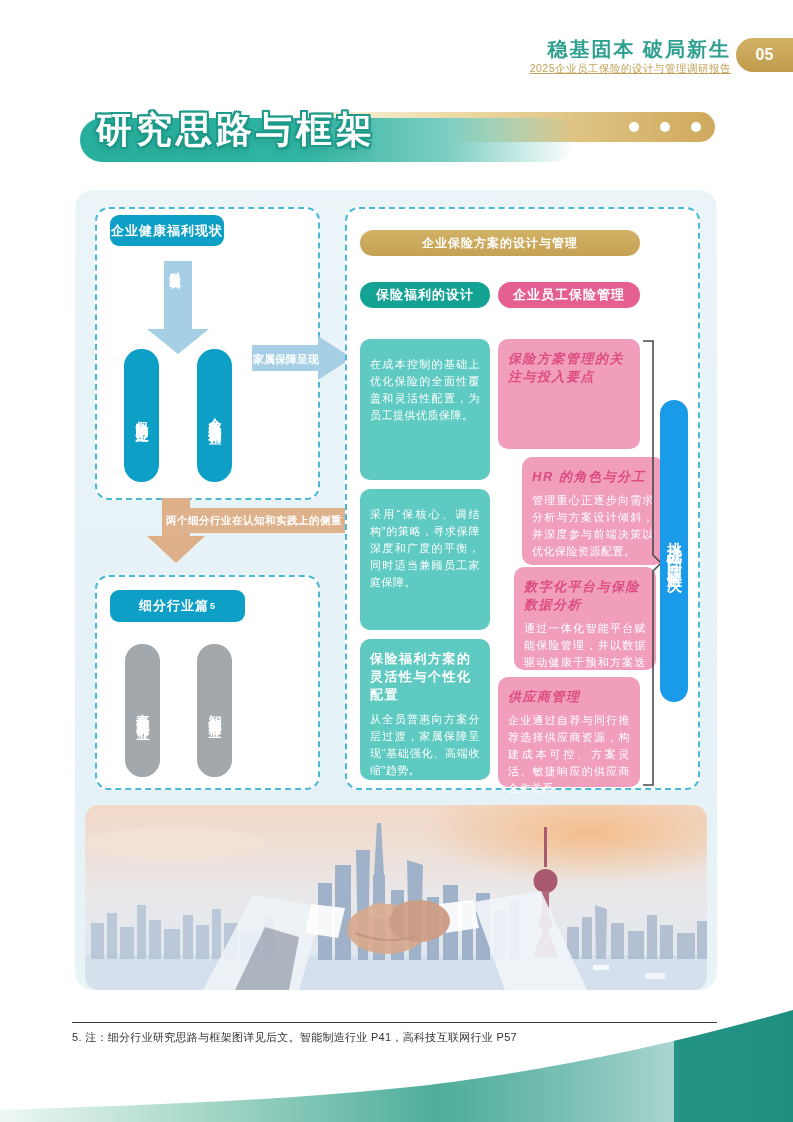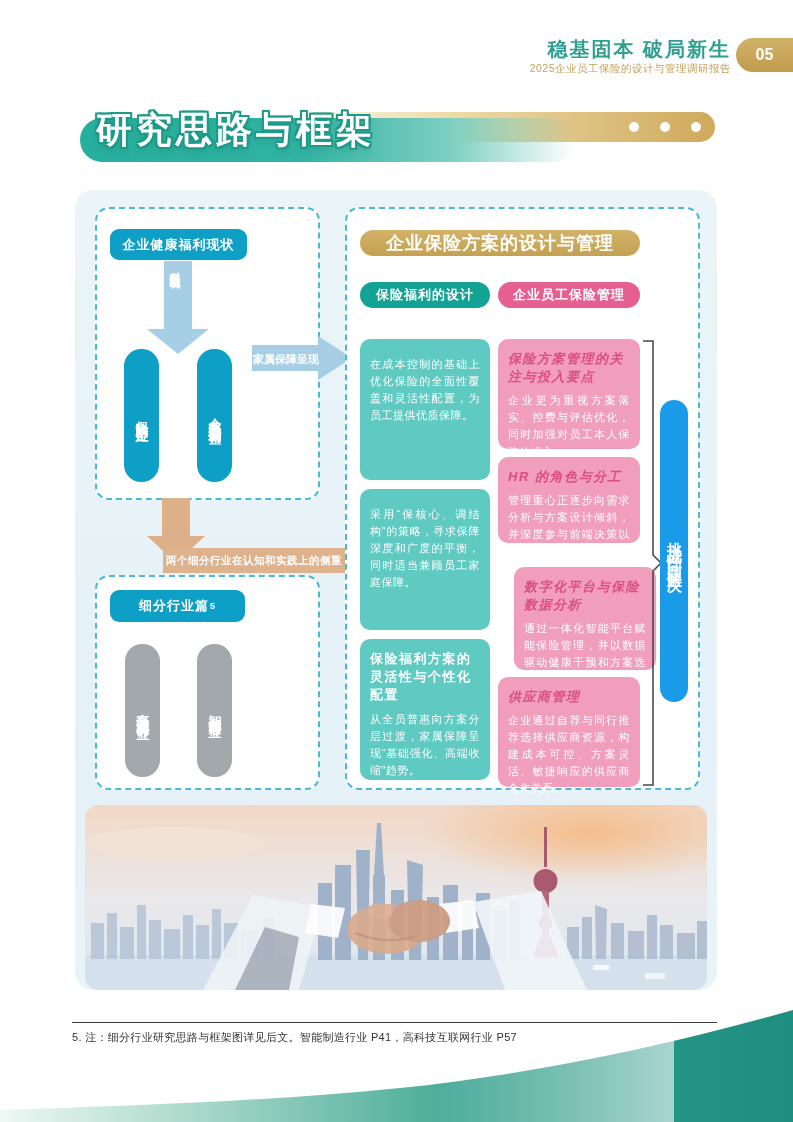--- a/index.html
+++ b/index.html
@@ -5,21 +5,21 @@
   * { margin:0; padding:0; box-sizing:border-box; }
   html,body { background:#fff; }
   .page {
     position:relative; width:793px; height:1122px; overflow:hidden;
     background:#ffffff;
     font-family:"Liberation Sans","DejaVu Sans",sans-serif;
   }
   
   .hdr-title { position:absolute; top:36px; right:62px; font-size:20px; font-weight:bold;
     color:#2f9f90; letter-spacing:2px; }
-  .hdr-sub { position:absolute; top:62px; right:62px; font-size:10.5px; color:#c2a157; letter-spacing:.5px; }
+  .hdr-sub { position:absolute; top:62px; right:62px; font-size:10.5px; color:#c2a157; letter-spacing:.5px;text-decoration:underline; }
   .page-badge { position:absolute; top:38px; right:0; width:57px; height:34px;
     border-radius:17px 0 0 17px; background:linear-gradient(180deg,#d2b267,#c09b4d);
     color:#fff; font-size:16px; font-weight:bold; display:flex; align-items:center; justify-content:center; }
   
   .banner-goldbar { position:absolute; left:292px; top:112px; width:423px; height:30px; border-radius:15px;
     background:linear-gradient(90deg,#fbf6ea 0%,#ecd9a4 40%,#cfa95c 100%); }
   .banner-dots { position:absolute; right:14px; top:0; height:30px; display:flex; align-items:center; gap:21px; }
   .banner-dots .dot { width:10px; height:10px; border-radius:50%; background:#ffffff; }
   .banner-tealbar { position:absolute; left:80px; top:118px; width:495px; height:44px; border-radius:22px;
     background:linear-gradient(90deg,#27af9d 0%,#30b4a3 45%,#7fcfc2 75%,rgba(170,220,210,0) 100%); }
@@ -48,40 +48,40 @@
     font-size:11px; font-weight:bold; letter-spacing:1px; }
   
   .pr-shaft { position:absolute; left:177px; top:155px; width:66px; height:26px; background:#a6cfe5; }
   .pr-head { position:absolute; left:243px; top:146px; width:0; height:0;
     border-top:22px solid transparent; border-bottom:22px solid transparent; border-left:34px solid #a6cfe5; }
   .pr-label { position:absolute; left:177px; top:162px; width:68px; text-align:center;
     color:#fff; font-size:11px; font-weight:bold; }
   
   .tan-shaft { position:absolute; left:87px; top:308px; width:28px; height:38px; background:#ddb08a; }
   .tan-strip { position:absolute; left:88px; top:318px; width:182px; height:25px; background:#ddb28c;
-    color:#fff; font-size:10.5px; font-weight:bold; display:flex; align-items:center; justify-content:center; letter-spacing:.5px;margin-top:40px; }
+    color:#fff; font-size:10.5px; font-weight:bold; display:flex; align-items:center; justify-content:center; letter-spacing:.5px; }
   .tan-head { position:absolute; left:72px; top:346px; width:0; height:0;
     border-left:29px solid transparent; border-right:29px solid transparent; border-top:27px solid #ddb08a; }
   .sup { font-size:9px; vertical-align:super; margin-left:1px; }
   
   .gold-bar { position:absolute; left:13px; top:21px; width:280px; height:26px; border-radius:13px;
-    background:linear-gradient(180deg,#d2b267,#c4a152); color:#fff; font-size:18px; font-weight:bold;
+    background:linear-gradient(180deg,#d2b267,#c4a152); color:#fff; font-size:12px; font-weight:bold;
     letter-spacing:1px; display:flex; align-items:center; justify-content:center; }
   .pill { position:absolute; top:73px; height:26px; border-radius:13px; color:#fff; font-size:13px;
     font-weight:bold; letter-spacing:1px; display:flex; align-items:center; justify-content:center; }
   .pill.design { left:13px; width:130px; background:#13a294; }
   .pill.mgmt { left:151px; width:142px; background:#e55f90; }
   .card { position:absolute; border-radius:10px; padding:11px 10px; color:#fff; }
   .card .t { font-size:13px; font-weight:bold; letter-spacing:1.5px; line-height:1.4; }
   .card .b { font-size:11px; letter-spacing:.5px; line-height:1.55; margin-top:6px; text-align:justify; }
   .card.tealc { left:13px; width:130px; background:#5fcac1; }
   .card.pinkc { left:151px; width:142px; background:#f09ebc; }
   .card.pinkc .t { color:#dd4d7e;font-style:italic; }
   .tc1 { top:130px; height:141px; } .tc2 { top:280px; height:141px; } .tc3 { top:430px; height:141px; }
-  .pc1 { top:130px; height:110px; } .pc2 { top:248px; height:86px; }
+  .pc1 { top:130px; height:110px; } .pc2 { top:248px; height:108px;margin-left:24px; }
   .pc3 { top:358px; height:103px;margin-left:16px; } .pc4 { top:468px; height:110px;border-radius:10px; }
   .bracket { position:absolute; left:294px; top:130px; }
   .challenge { position:absolute; left:313px; top:191px; width:28px; height:302px; border-radius:14px;
     background:#1a9bea; display:flex; align-items:center; justify-content:center; }
   .challenge span { writing-mode:vertical-rl; color:#fff; font-size:15px; font-weight:bold; letter-spacing:6px; }
   
   .photo { position:absolute; left:10px; top:615px; width:622px; height:185px; border-radius:14px; overflow:hidden; }
   
   .foot-line { position:absolute; left:72px; top:1022px; width:645px; border-top:1.5px solid #3c3c3c; }
   .footnote { position:absolute; left:72px; top:1030px; width:660px; font-size:11px; color:#333; letter-spacing:.3px; }
@@ -102,21 +102,21 @@
       <span class="dot"></span>
       <span class="dot"></span>
     </div>
   </div>
   <div class="banner-tealbar"></div>
   <div class="banner-title">研究思路与框架</div>
 
   <div class="panel">
 
     <div class="dashed dash1">
-      <div class="teal-head" style="left:13px; top:20px; width:137px; height:31px;">企业健康福利现状</div>
+      <div class="teal-head" style="left:13px; top:6px; width:114px; height:31px;">企业健康福利现状</div>
       <div class="da-shaft"></div>
       <div class="da-head"></div>
       <div class="da-label">对保险的重视</div>
       <div class="pillar teal" style="left:27px; top:140px; width:35px; height:133px;">保险的定位</div>
       <div class="pillar teal" style="left:100px; top:140px; width:35px; height:133px;">企业保险福利调整</div>
     </div>
 
     <div class="pr-shaft"></div>
     <div class="pr-head"></div>
     <div class="pr-label">家属保障呈现</div>
@@ -145,21 +145,20 @@
       <div class="card tealc tc2">
         <div class="b">采用“保核心、调结构”的策略，寻求保障深度和广度的平衡，同时适当兼顾员工家庭保障。</div>
       </div>
       <div class="card tealc tc3">
         <div class="t">保险福利方案的灵活性与个性化配置</div>
         <div class="b">从全员普惠向方案分层过渡，家属保障呈现“基础强化、高端收缩”趋势。</div>
       </div>
 
       <div class="card pinkc pc1">
         <div class="t">保险方案管理的关注与投入要点</div>
-        <div class="b">企业更为重视方案落实、控费与评估优化，同时加强对员工本人保障的投入。</div>
       </div>
       <div class="card pinkc pc2">
         <div class="t">HR 的角色与分工</div>
         <div class="b">管理重心正逐步向需求分析与方案设计倾斜，并深度参与前端决策以优化保险资源配置。</div>
       </div>
       <div class="card pinkc pc3">
         <div class="t">数字化平台与保险数据分析</div>
         <div class="b">通过一体化智能平台赋能保险管理，并以数据驱动健康干预和方案迭代。</div>
       </div>
       <div class="card pinkc pc4">

